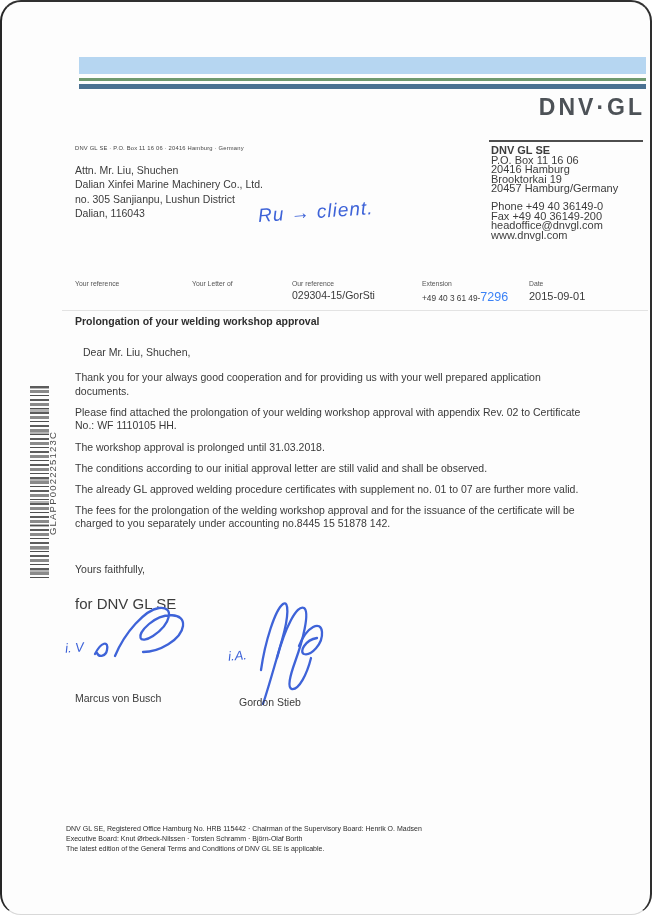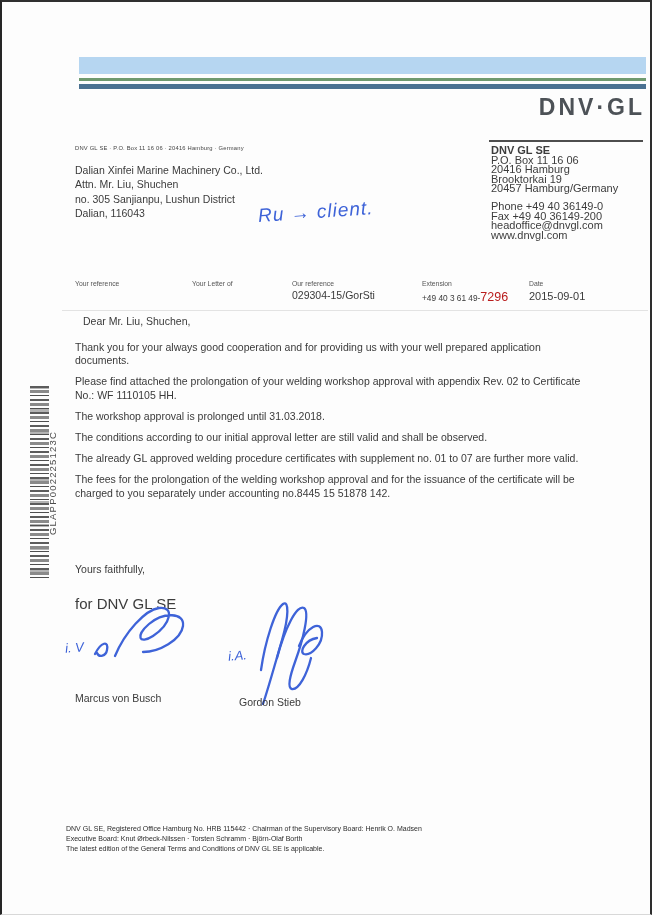--- a/index.html
+++ b/index.html
@@ -1,42 +1,42 @@
 <!DOCTYPE html>
 <html><head>
 <meta charset="utf-8">
 <style>
   html,body{margin:0;padding:0;background:#ffffff;}
   .page{
     position:relative;width:652px;height:915px;background:#fdfdfd;
     font-family:"Liberation Sans",sans-serif;color:#3c3c3c;overflow:hidden;
     box-sizing:border-box;
     border-left:2px solid #262626;border-top:2px solid #303030;
-    border-right:2px solid #2e2e2e;border-bottom:1px solid #d8d8d8;
+    border-right:2px solid #2e2e2e;border-bottom:1px solid #d8d8d8;border-radius:21px;
   }
   
   .band{position:absolute;left:77px;top:55px;width:567px;height:17px;background:#b6d6f1;}
   .line-green{position:absolute;left:77px;top:76px;width:567px;height:3px;background:#6f9a6f;}
   .line-blue{position:absolute;left:77px;top:82px;width:567px;height:5px;background:#4a7191;}
   .logo{position:absolute;left:505px;top:92px;width:138px;text-align:right;
     font-size:23px;font-weight:bold;letter-spacing:3px;color:#4d5257;}
   
   .sender-line{position:absolute;left:73px;top:143px;font-size:5.8px;color:#454545;letter-spacing:.2px;}
   .recipient{position:absolute;left:73px;top:161px;font-size:10.5px;line-height:14.4px;color:#3b3b3b;}
   .annotation{position:absolute;left:256px;top:199px;font-size:19px;font-style:italic;
     color:#3e63d8;transform:rotate(-4deg);letter-spacing:1px;}
   .office-rule{position:absolute;left:487px;top:138px;width:154px;height:2px;background:#4e4e4e;}
   .office{position:absolute;left:489px;top:144px;font-size:11px;line-height:9.6px;color:#3c3c3c;width:150px;}
   .office .oname{font-weight:bold;}
   .office .gap{height:8px;}
   
   .reflabel{position:absolute;font-size:6.8px;color:#555;}
   .refval{position:absolute;font-size:10.5px;color:#3a3a3a;}
   .ext-val{font-size:8.3px;}
-  .ext-num{font-size:12.5px;color:#b91c1c;}
+  .ext-num{font-size:12.5px;color:#3b82f6;}
   .ref-divider{position:absolute;left:60px;top:308px;width:586px;height:1px;background:#e3e3e3;}
   
   .bodycol{position:absolute;left:73px;top:313px;width:518px;font-size:10.5px;line-height:13.6px;color:#3a3a3a;}
   .subject{font-weight:bold;color:#2e2e2e;margin:0 0 17px 0;}
   .salutation{margin:0 0 12px 8px;}
   .bodycol p{margin:0 0 7.5px 0;}
   .valediction{position:absolute;left:73px;top:561px;font-size:10.5px;}
   .onbehalf{position:absolute;left:73px;top:593px;font-size:15px;}
   
   .sig-svg{position:absolute;}
@@ -60,22 +60,22 @@
 
 <div class="page">
 
   <div class="band"></div>
   <div class="line-green"></div>
   <div class="line-blue"></div>
   <div class="logo">DNV·GL</div>
 
   <div class="sender-line">DNV GL SE · P.O. Box 11 16 06 · 20416 Hamburg · Germany</div>
   <div class="recipient">
+    <div>Attn. Mr. Liu, Shuchen</div>
     <div>Dalian Xinfei Marine Machinery Co., Ltd.</div>
-    <div>Attn. Mr. Liu, Shuchen</div>
     <div>no. 305 Sanjianpu, Lushun District</div>
     <div>Dalian, 116043</div>
   </div>
   <div class="annotation">Ru → client.</div>
 
   <div class="office-rule"></div>
   <div class="office">
     <div class="oname">DNV GL SE</div>
     <div>P.O. Box 11 16 06</div>
     <div>20416 Hamburg</div>
@@ -96,20 +96,21 @@
   <div class="refval" style="left:290px;top:287px">029304-15/GorSti</div>
   <div class="reflabel" style="left:420px;top:278px">Extension</div>
   <div class="refval" style="left:420px;top:288px">
     <span class="ext-val">+49 40 3 61 49-</span><span class="ext-num">7296</span>
   </div>
   <div class="reflabel" style="left:527px;top:278px">Date</div>
   <div class="refval" style="left:527px;top:288px;font-size:11px">2015-09-01</div>
   <div class="ref-divider"></div>
 
   <div class="bodycol">
+    <div class="subject">Prolongation of your welding workshop approval</div>
     <div class="salutation">Dear Mr. Liu, Shuchen,</div>
     <p>Thank you for your always good cooperation and for providing us with your well prepared application documents.</p>
     <p>Please find attached the prolongation of your welding workshop approval with appendix Rev. 02 to Certificate No.: WF 1110105 HH.</p>
     <p>The workshop approval is prolonged until 31.03.2018.</p>
     <p>The conditions according to our initial approval letter are still valid and shall be observed.</p>
     <p>The already GL approved welding procedure certificates with supplement no. 01 to 07 are further more valid.</p>
     <p>The fees for the prolongation of the welding workshop approval and for the issuance of the certificate will be charged to you separately under accounting no.8445 15 51878 142.</p>
   </div>
 
   <div class="valediction">Yours faithfully,</div>

